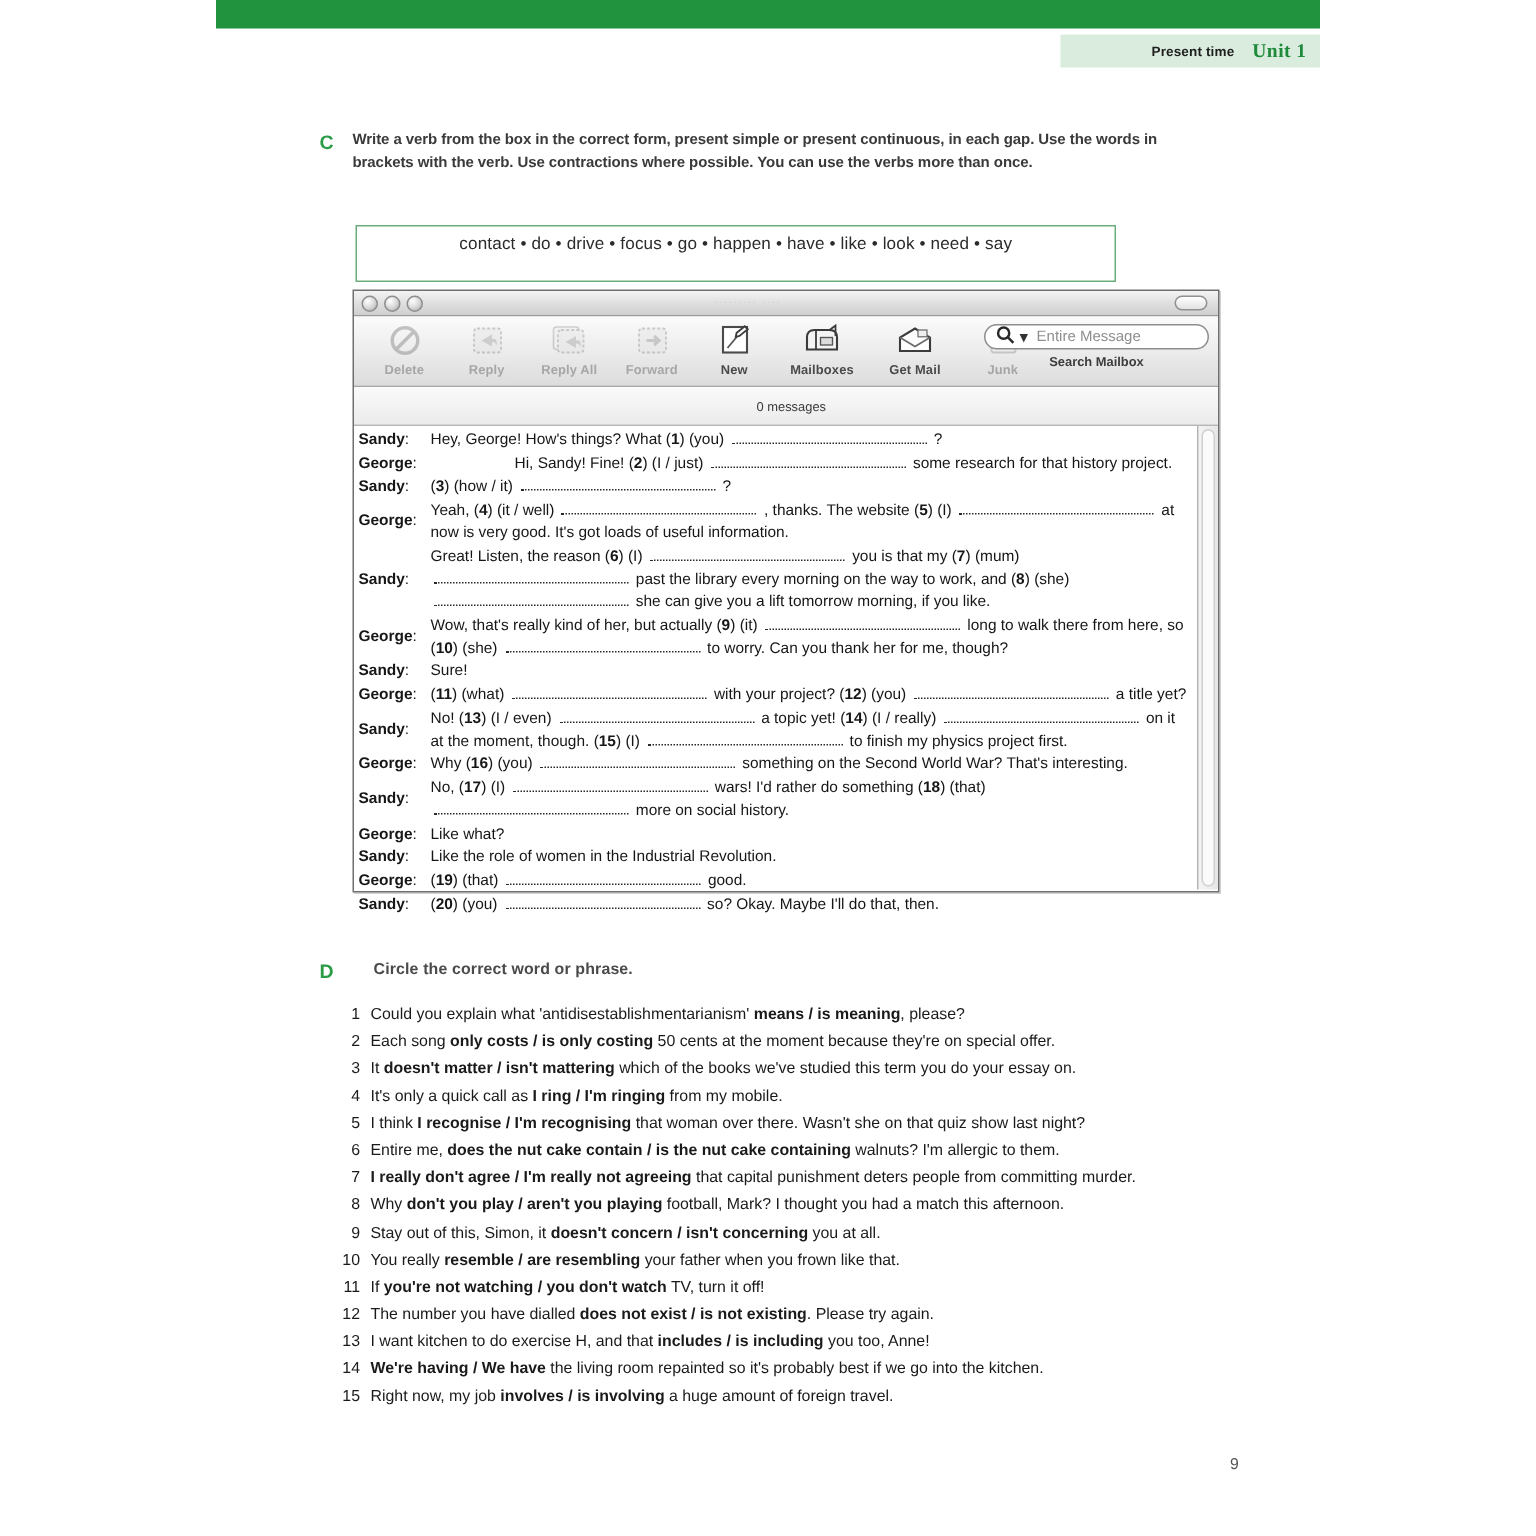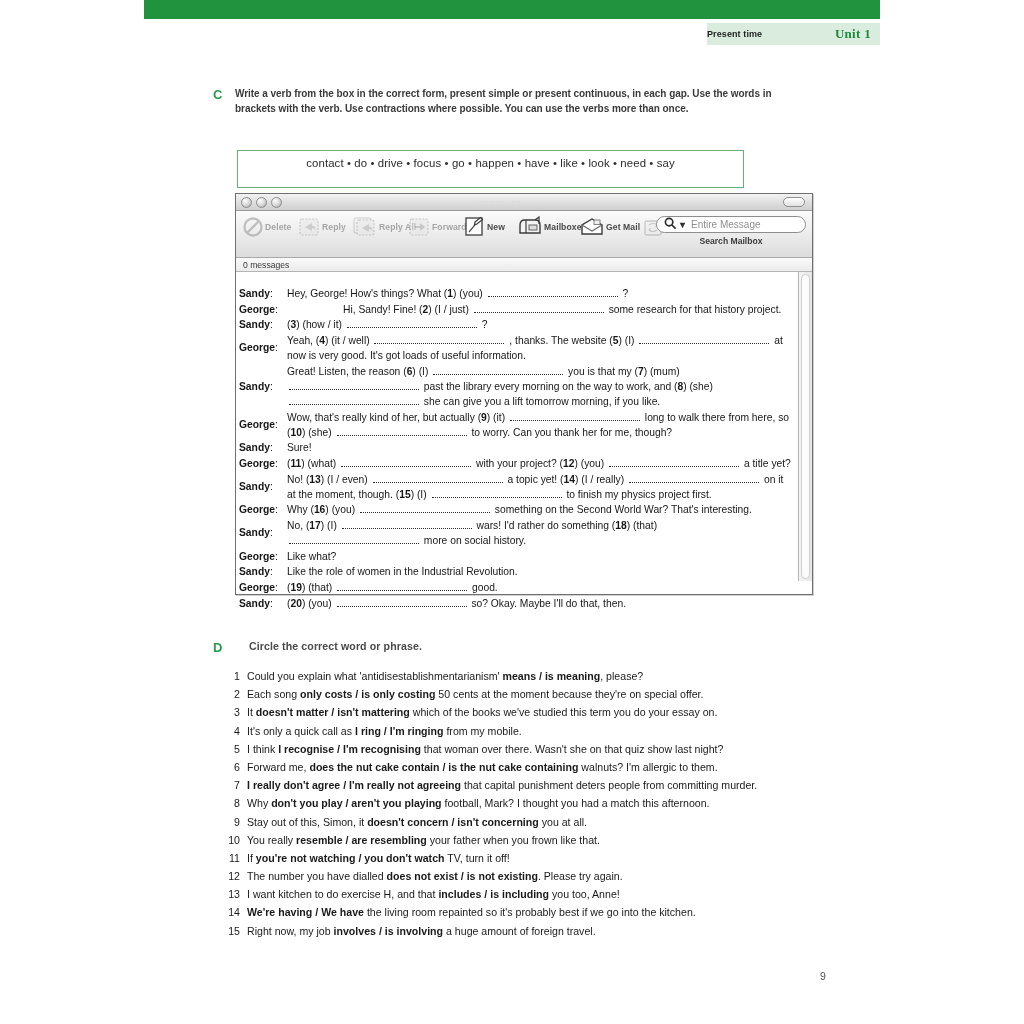--- a/index.html
+++ b/index.html
@@ -23,21 +23,21 @@
     width: 736px; height: 19px;
     background: #21933f;
   }
   .header-tab {
     position: absolute;
     left: 707px; top: 23px;
     width: 173px; height: 22px;
     background: #d9ecdd;
     display: flex;
     align-items: center;
-    justify-content: space-between;
+    justify-content: flex-end;
     padding-right: 9px;
     gap: 12px;
   }
   .header-tab .present-time {
     font-size: 9px;
     font-weight: bold;
     color: #1f1f1f;
     letter-spacing: 0.1px;
   }
   .header-tab .unit {
@@ -135,21 +135,21 @@
     height: 47px;
     background: linear-gradient(to bottom, #fbfbfb 0%, #ececec 50%, #dcdcdc 100%);
     border-bottom: 1px solid #a8a8a8;
     display: flex;
     align-items: flex-start;
     padding: 3px 6px 0 6px;
     position: relative;
   }
   .tb-item {
     display: flex;
-    flex-direction: row;
+    flex-direction: column;
     align-items: center;
     justify-content: flex-start;
     width: 55px;
     gap: 1px;
   }
   .tb-item.wide { width: 62px; }
   .tb-icon {
     height: 26px;
     display: flex;
     align-items: center;
@@ -194,26 +194,27 @@
     color: #8f8f8f;
     margin-left: 3px;
   }
   .search-caption {
     font-size: 8.6px;
     font-weight: bold;
     color: #3d3d3d;
   }
 
   .mail-status {
-    height: 14px;
+    height: 26px;
     background: linear-gradient(to bottom, #fafafa, #ebebeb);
     border-bottom: 1px solid #b5b5b5;
     display: flex;
     align-items: center;
     padding-left: 7px;
+    justify-content: center;
   }
   .mail-status span {
     font-size: 8.6px;
     color: #3a3a3a;
   }
 
   .mail-columns {
     height: 13px;
     background: linear-gradient(to bottom, #fdfdfd, #e8e8e8);
     border-bottom: 1px solid #9b9b9b;
@@ -568,21 +569,21 @@
       <div class="d-item">
         <div class="d-num">4</div>
         <div class="d-txt"><span>It's only a quick call as </span><b>I ring / I'm ringing</b><span> from my mobile.</span></div>
       </div>
       <div class="d-item">
         <div class="d-num">5</div>
         <div class="d-txt"><span>I think </span><b>I recognise / I'm recognising</b><span> that woman over there. Wasn't she on that quiz show last night?</span></div>
       </div>
       <div class="d-item">
         <div class="d-num">6</div>
-        <div class="d-txt"><span>Forward me, </span><b>does the nut cake contain / is the nut cake containing</b><span> walnuts? I'm allergic to them.</span></div>
+        <div class="d-txt"><span>Entire me, </span><b>does the nut cake contain / is the nut cake containing</b><span> walnuts? I'm allergic to them.</span></div>
       </div>
       <div class="d-item">
         <div class="d-num">7</div>
         <div class="d-txt"><b>I really don't agree / I'm really not agreeing</b><span> that capital punishment deters people from committing murder.</span></div>
       </div>
       <div class="d-item">
         <div class="d-num">8</div>
         <div class="d-txt"><span>Why </span><b>don't you play / aren't you playing</b><span> football, Mark? I thought you had a match this afternoon.</span></div>
       </div>
       <div class="d-item">

